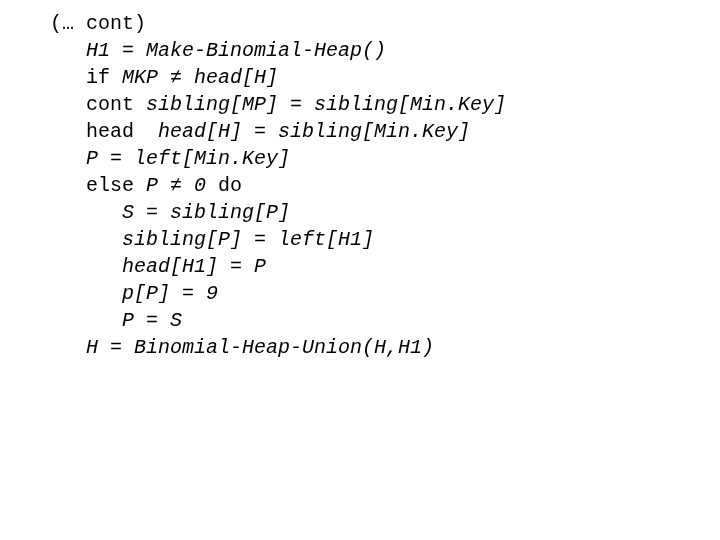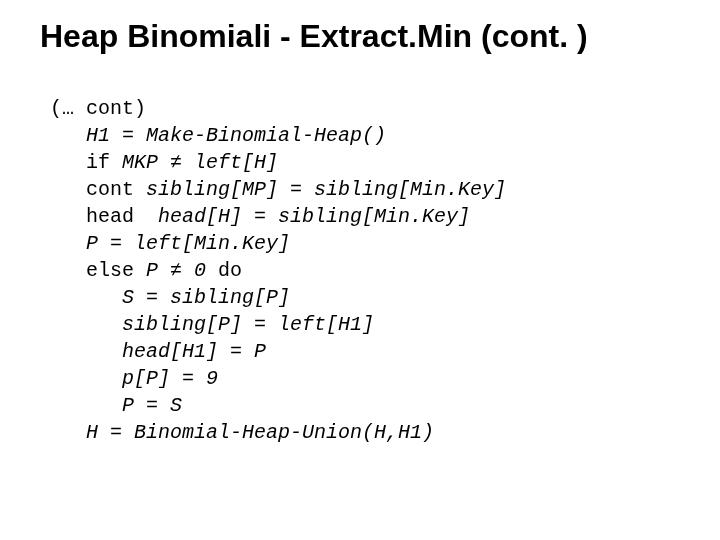--- a/index.html
+++ b/index.html
@@ -33,25 +33,24 @@
     white-space: pre;
     margin-left: 10px;
   }
   .kw { font-weight: normal; font-style: normal; }
   .it { font-style: italic; }
 </style>
 </head>
 <body>
 
 <div class="slide">
-  <div class="title">Heap Binomiali - Extract.Min (cont. )</div>
 
   <div class="code"><span>(… </span><span class="kw">cont</span><span>)</span>
    <span class="it">H1 = Make-Binomial-Heap()</span>
-   <span class="kw">if</span><span class="it"> MKP </span><span>≠</span><span class="it"> left[H]</span>
+   <span class="kw">if</span><span class="it"> MKP </span><span>≠</span><span class="it"> head[H]</span>
    <span class="kw">cont</span><span class="it"> sibling[MP] = sibling[Min.Key]</span>
    <span class="kw">head</span><span class="it">  head[H] = sibling[Min.Key]</span>
    <span class="it">P = left[Min.Key]</span>
    <span class="kw">else</span><span class="it"> P </span><span>≠</span><span class="it"> 0 </span><span class="kw">do</span>
       <span class="it">S = sibling[P]</span>
       <span class="it">sibling[P] = left[H1]</span>
       <span class="it">head[H1] = P</span>
       <span class="it">p[P] = 9</span>
       <span class="it">P = S</span>
    <span class="it">H = Binomial-Heap-Union(H,H1)</span></div>

